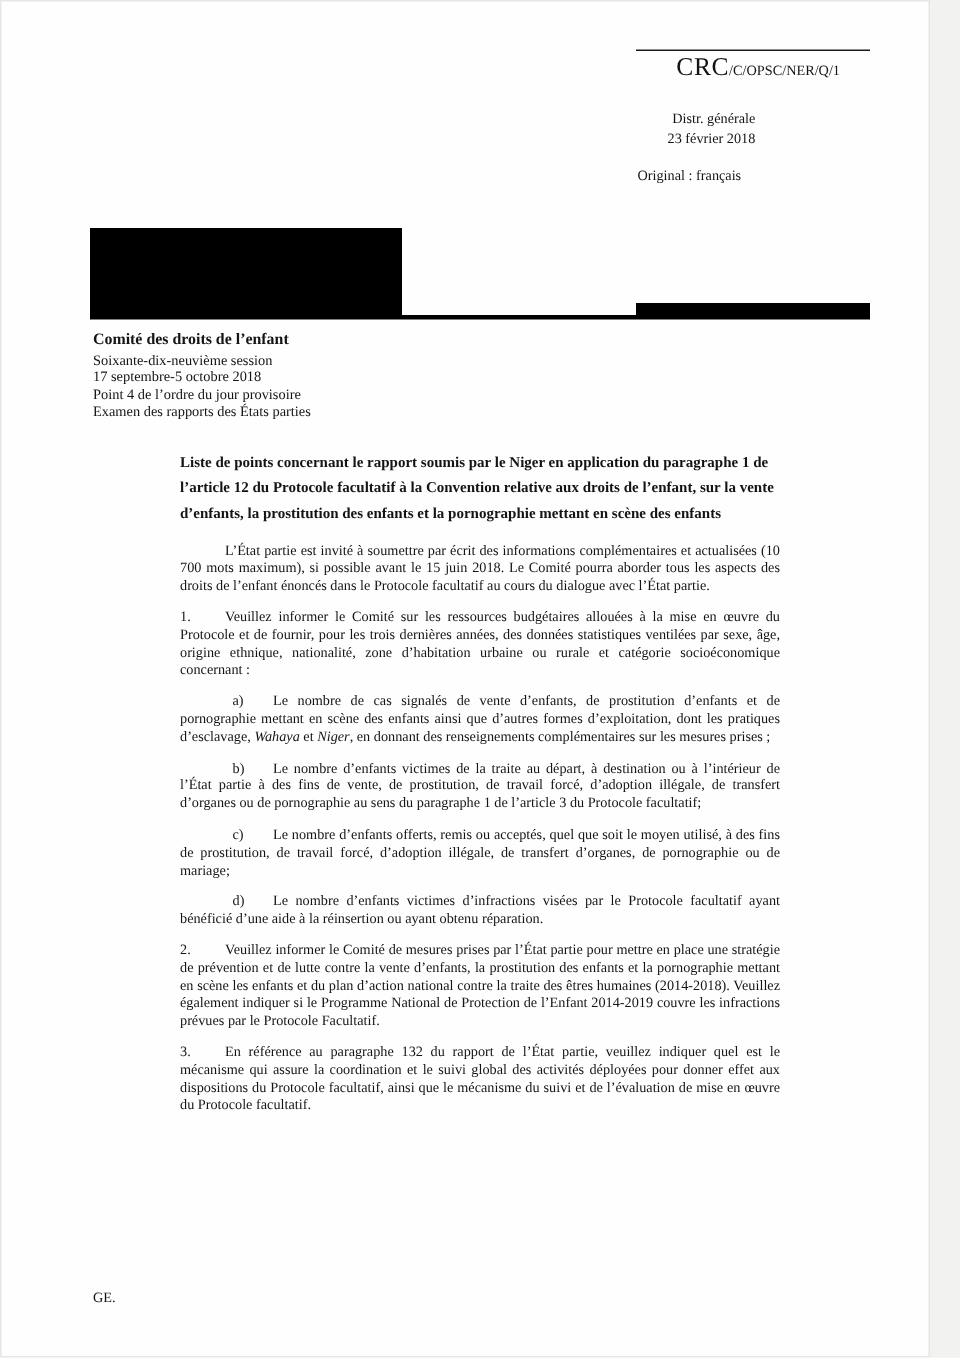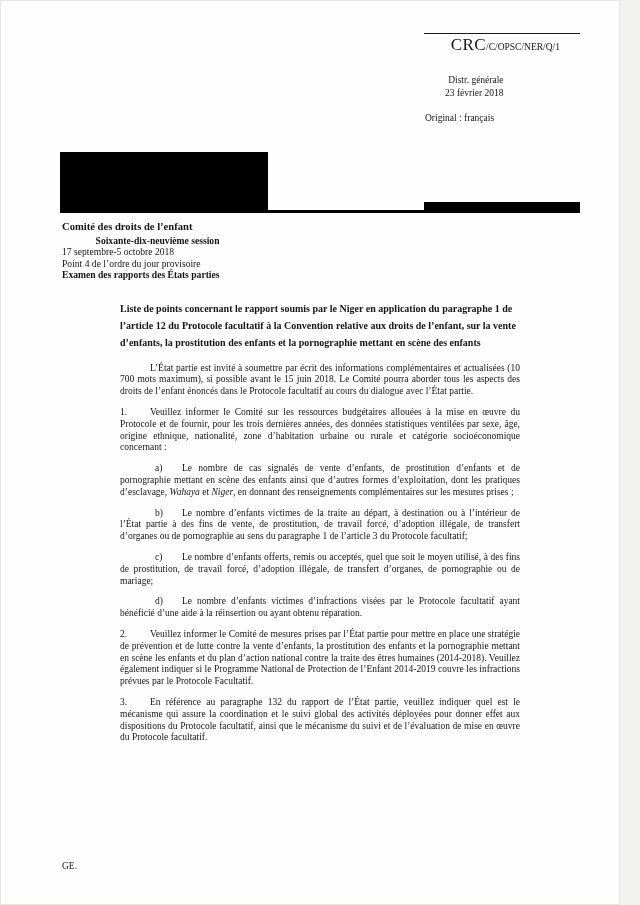--- a/index.html
+++ b/index.html
@@ -24,21 +24,21 @@
   .distr { position: absolute; left: 445px; top: 74px; font-size: 9.5px; line-height: 12.5px; text-align: right; }
   .original { position: absolute; left: 425px; top: 113px; font-size: 9.5px; }
 
   .redacted-logo { position: absolute; left: 60px; top: 152px; width: 208px; height: 58px; background: #000; }
   .redacted-bar  { position: absolute; left: 424px; top: 202px; width: 156px; height: 9px; background: #000; }
   .thick-rule    { position: absolute; left: 60px; top: 210px; width: 520px; height: 3px; background: #000; }
 
   
   .session { position: absolute; left: 62px; top: 221px; font-size: 9.6px; line-height: 11.6px; }
   .session .committee { font-size: 10.6px; font-weight: bold; margin-bottom: 2px; }
-  .session .bold { font-weight: bold; text-align: right; }
+  .session .bold { font-weight: normal; }
 
   
   .body-block { position: absolute; left: 120px; top: 300px; width: 400px; font-size: 9.5px; line-height: 11.8px; text-align: justify; }
   .title { font-size: 10px; line-height: 17.2px; font-weight: bold; text-align: left; margin-bottom: 11px; }
   .intro { text-indent: 30px; }
   .para { margin-top: 9px; }
   .pnum { display: inline-block; width: 30px; }
   .list-item { margin-top: 9px; text-indent: 35px; }
   .item-label { display: inline-block; width: 27px; }
   .list-item i { font-style: italic; }

